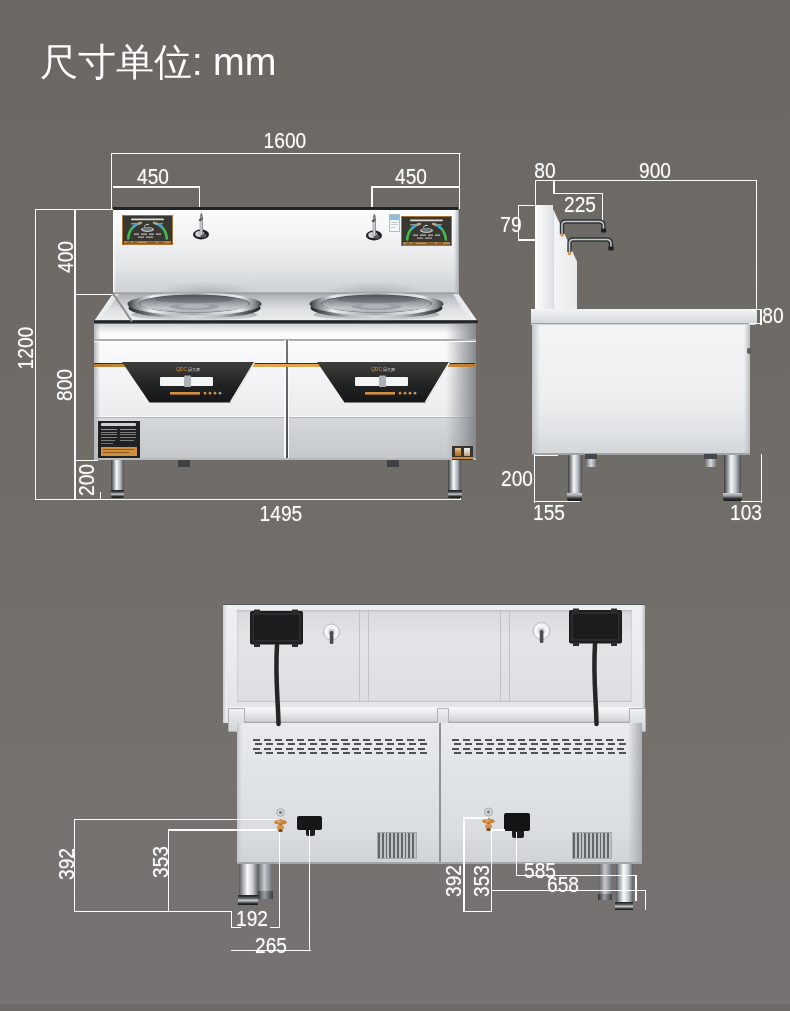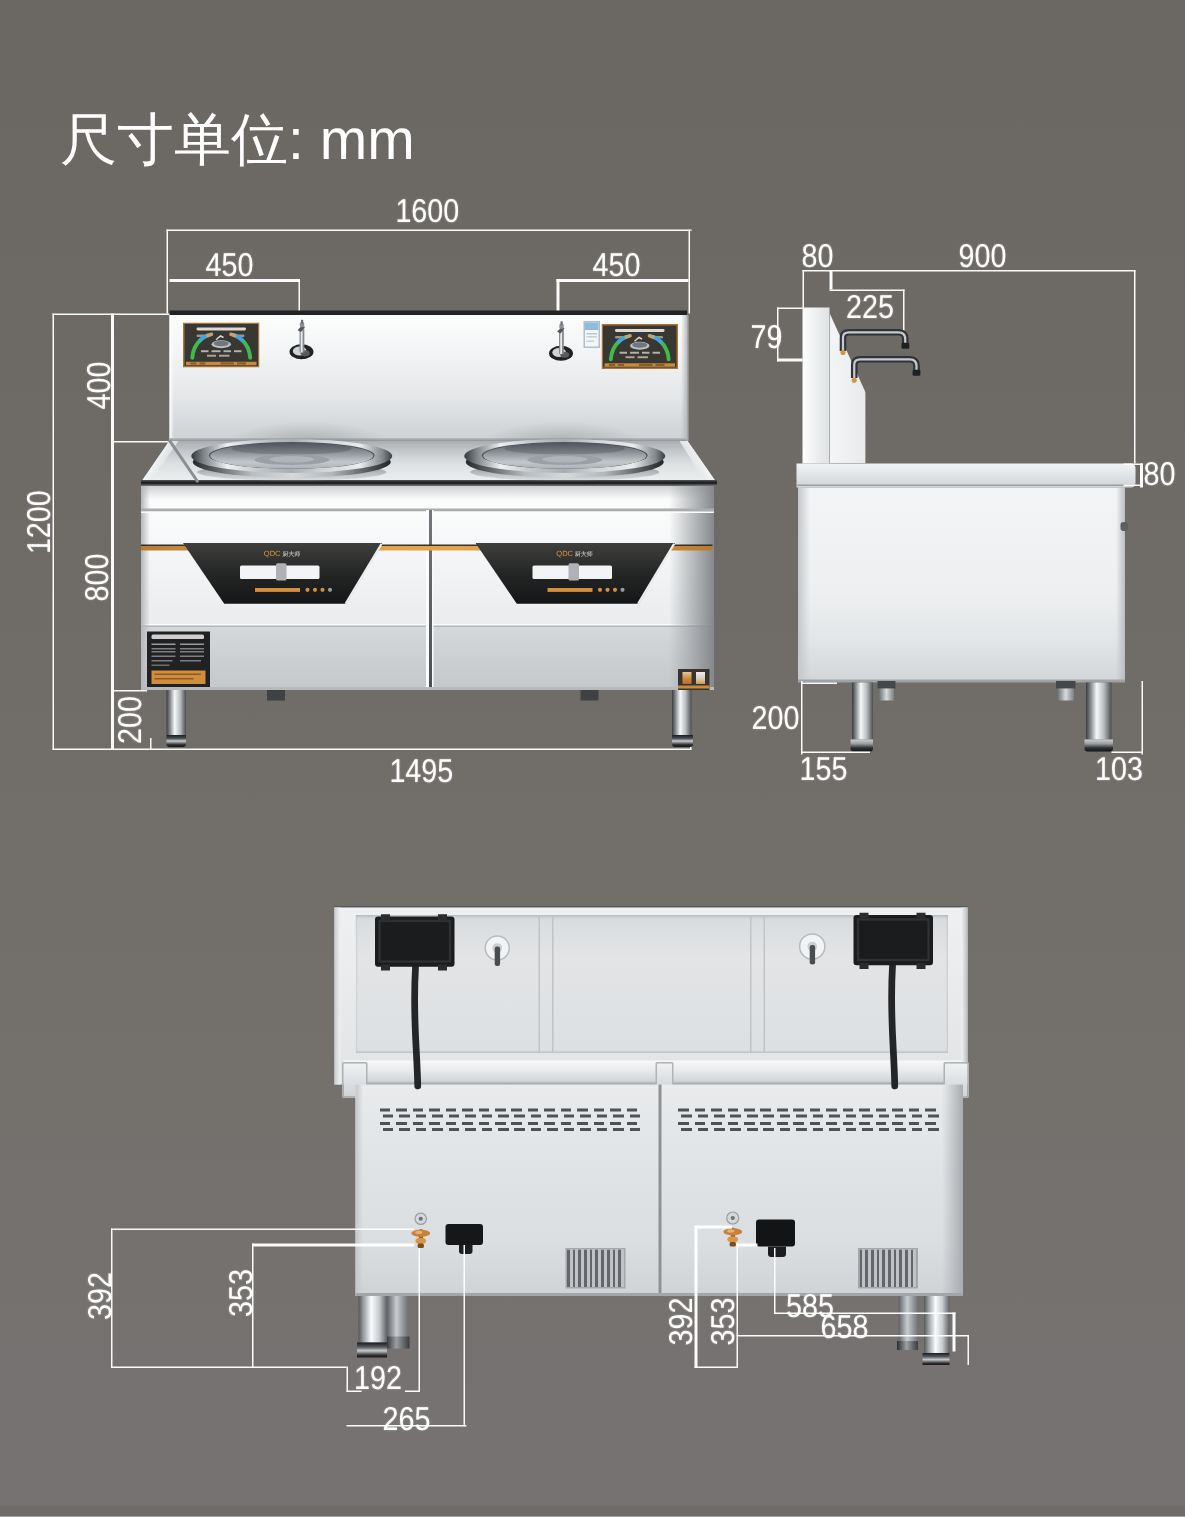--- a/index.html
+++ b/index.html
@@ -7,21 +7,21 @@
   background:linear-gradient(180deg,#6b6762 0%,#6f6b66 40%,#74706c 70%,#767271 92%,#767271 100%);
   font-family:"Liberation Sans",sans-serif;position:relative;}
 .a{position:absolute;}
 .wl{position:absolute;background:rgba(255,255,255,0.97);}
 .dt{position:absolute;color:#fff;font-size:22px;line-height:1;white-space:nowrap;text-align:center;width:40px;transform:scaleX(0.87);transform-origin:center;text-shadow:0 0 1.5px rgba(255,255,255,0.4);}
 .rot{transform:rotate(-90deg) scaleX(0.87) !important;transform-origin:center center;}
 </style>
 </head>
 <body>
 <div class="a" style="left:0;top:1004px;width:790px;height:7px;background:#6e6a67;"></div>
-<div class="a" style="left:40px;top:43px;color:#fff;font-size:38px;line-height:1;margin-top:32px;">尺寸单位: mm</div>
+<div class="a" style="left:40px;top:43px;color:#fff;font-size:38px;line-height:1;">尺寸单位: mm</div>
 
 <div class="wl" style="left:111px;top:152.6px;width:349.5px;height:1.4px;"></div>
 <div class="wl" style="left:111px;top:152.6px;width:1.4px;height:56px;"></div>
 <div class="wl" style="left:458.6px;top:152.6px;width:1.4px;height:56px;"></div>
 <div class="dt" style="left:261.4px;top:129.8px;">1600</div>
 
 <div class="wl" style="left:113px;top:186.2px;width:87px;height:1.4px;"></div>
 <div class="wl" style="left:199px;top:186.2px;width:1.4px;height:25px;"></div>
 <div class="dt" style="left:133px;top:166.2px;">450</div>
 

